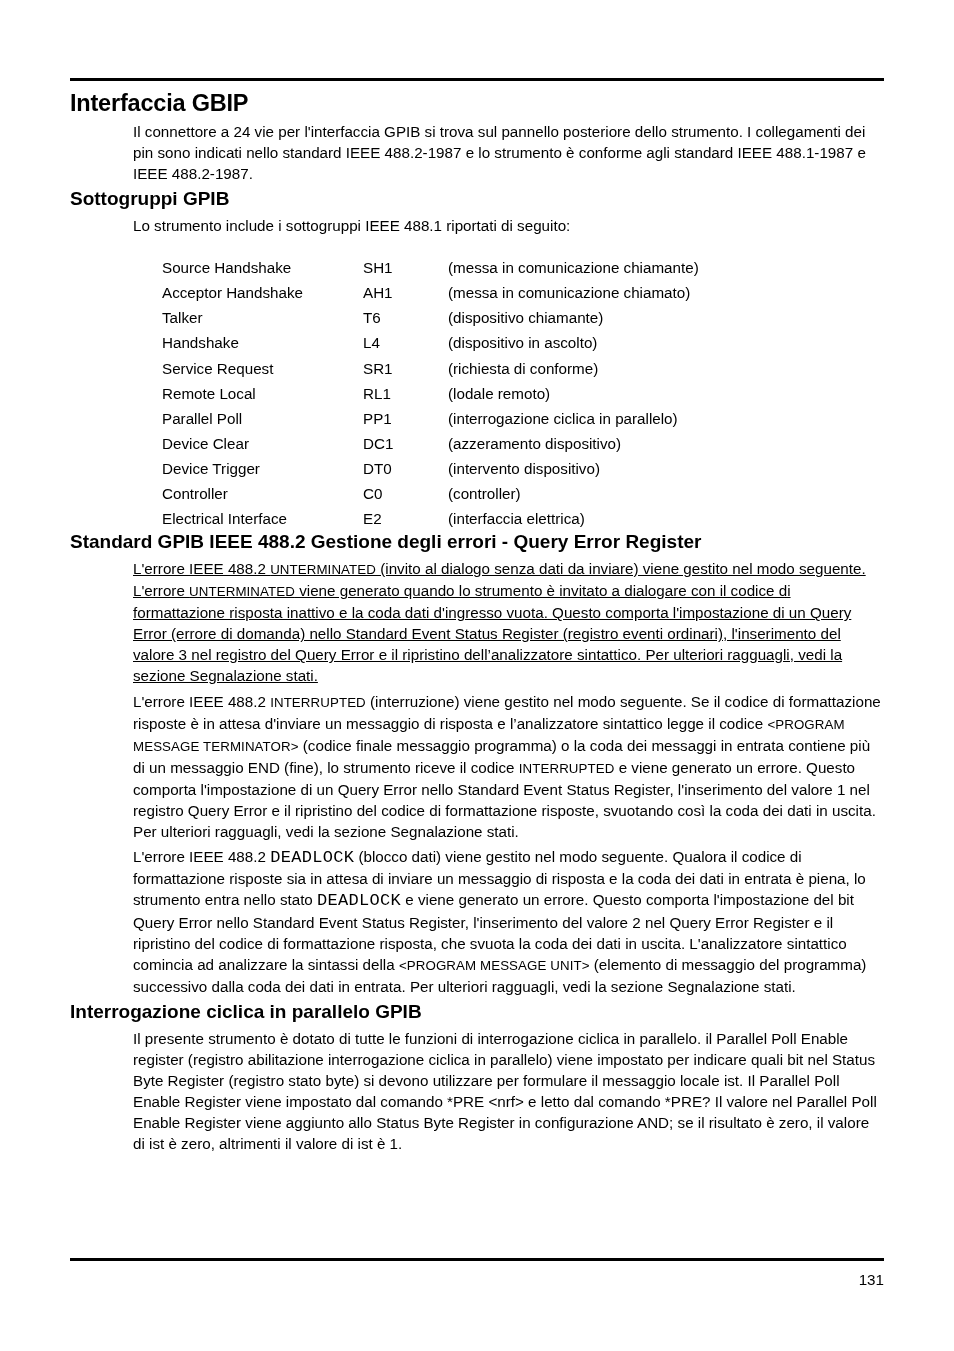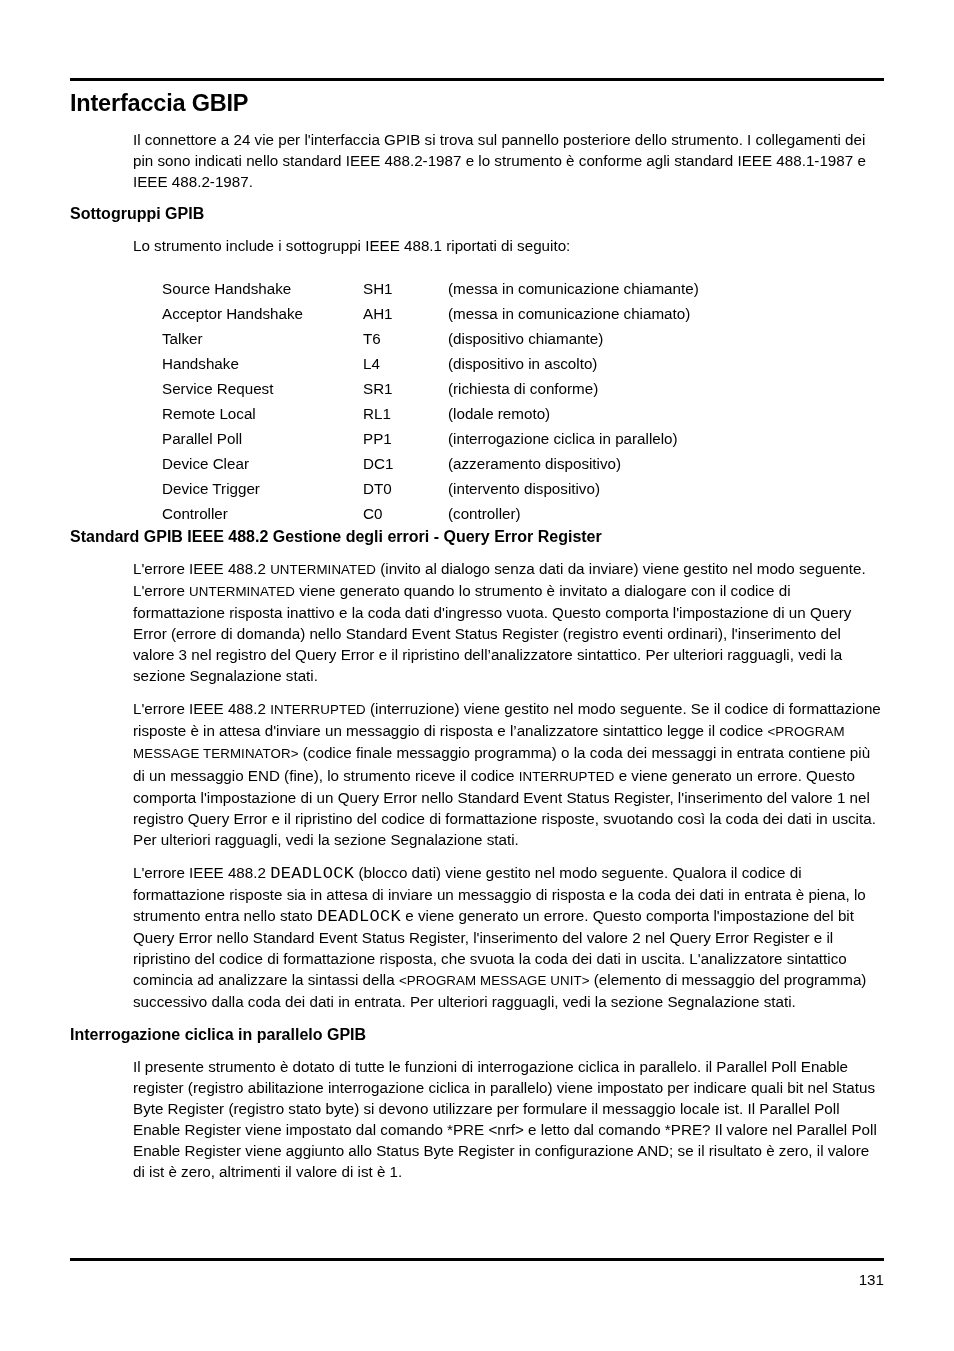--- a/index.html
+++ b/index.html
@@ -34,42 +34,42 @@
   }
   h1.doc-title {
     font-size: 23.5px;
     font-weight: bold;
     margin: 9px 0 0 0;
     padding: 0;
     letter-spacing: -0.2px;
     line-height: 1.15;
   }
   h2.section-title {
-    font-size: 16px;
+    font-size: 19px;
     font-weight: bold;
     margin: 0;
     padding: 0;
     line-height: 1.2;
   }
   .h2-sottogruppi { margin-top: 20px; }
   .h2-standard    { margin-top: 17px; }
   .h2-interrog    { margin-top: 17px; }
 
   p.body-par {
     font-size: 15.2px;
     line-height: 21.1px;
-    margin: 12px;
+    margin: 4px;
     padding: 0;
     margin-left: 63px;
     text-align: left;
     width: 751px;
   }
   .par-intro     { margin-top: 11px; }
   .par-lead      { margin-top: 11px; }
-  .par-err1      { margin-top: 10px; }
+  .par-err1      { margin-top: 10px; text-decoration: underline; }
   .par-err2      { margin-top: 17px; }
   .par-err3      { margin-top: 17px; }
   .par-poll      { margin-top: 10px; }
 
   
   .sc {
     font-size: 13.3px;
     letter-spacing: 0.1px;
   }
   .mono-sc {
@@ -173,20 +173,25 @@
         <tr>
           <td class="col-name">Device Trigger</td>
           <td class="col-code">DT0</td>
           <td class="col-desc">(intervento dispositivo)</td>
         </tr>
         <tr>
           <td class="col-name">Controller</td>
           <td class="col-code">C0</td>
           <td class="col-desc">(controller)</td>
         </tr>
+        <tr>
+          <td class="col-name">Electrical Interface</td>
+          <td class="col-code">E2</td>
+          <td class="col-desc">(interfaccia elettrica)</td>
+        </tr>
       </tbody>
     </table>
 
     <h2 class="section-title h2-standard">Standard GPIB IEEE 488.2 Gestione degli errori - Query Error Register</h2>
 
     <p class="body-par par-err1"><span>L'errore IEEE 488.2 </span><span class="sc">UNTERMINATED</span><span> (invito al dialogo senza dati da inviare) viene gestito nel modo seguente. L'errore </span><span class="sc">UNTERMINATED</span><span> viene generato quando lo strumento è invitato a dialogare con il codice di formattazione risposta inattivo e la coda dati d'ingresso vuota. Questo comporta l'impostazione di un Query Error (errore di domanda) nello Standard Event Status Register (registro eventi ordinari), l'inserimento del valore 3 nel registro del Query Error e il ripristino dell’analizzatore sintattico.  Per ulteriori ragguagli, vedi la sezione Segnalazione stati.</span></p>
 
     <p class="body-par par-err2"><span>L'errore IEEE 488.2 </span><span class="sc">INTERRUPTED</span><span> (interruzione) viene gestito nel modo seguente. Se il codice di formattazione risposte è in attesa d'inviare un messaggio di risposta e l’analizzatore sintattico legge il codice </span><span class="sc">&lt;PROGRAM MESSAGE TERMINATOR&gt;</span><span> (codice finale messaggio programma) o la coda dei messaggi in entrata contiene più di un messaggio  END (fine), lo strumento riceve il codice </span><span class="sc">INTERRUPTED</span><span> e viene generato un errore. Questo comporta l'impostazione di un Query Error nello Standard Event Status Register, l'inserimento del valore 1 nel registro Query Error e il ripristino del codice di formattazione risposte, svuotando così la coda dei dati in uscita. Per ulteriori ragguagli, vedi la sezione Segnalazione stati.</span></p>
 
     <p class="body-par par-err3"><span>L'errore IEEE 488.2 </span><span class="mono-sc">DEADLOCK</span><span> (blocco dati) viene gestito nel modo seguente. Qualora il codice di formattazione risposte sia in attesa di inviare un messaggio di risposta e la coda dei dati in entrata è piena, lo strumento entra nello stato  </span><span class="mono-sc">DEADLOCK</span><span> e viene generato un errore. Questo comporta l'impostazione del bit Query Error nello Standard Event Status Register, l'inserimento del valore 2 nel Query Error Register e il ripristino del codice di formattazione risposta, che svuota la coda dei dati in uscita. L'analizzatore sintattico comincia ad analizzare la sintassi della </span><span class="sc">&lt;PROGRAM MESSAGE UNIT&gt;</span><span> (elemento di messaggio del programma) successivo dalla coda dei dati in entrata. Per ulteriori ragguagli, vedi la sezione Segnalazione stati.</span></p>

